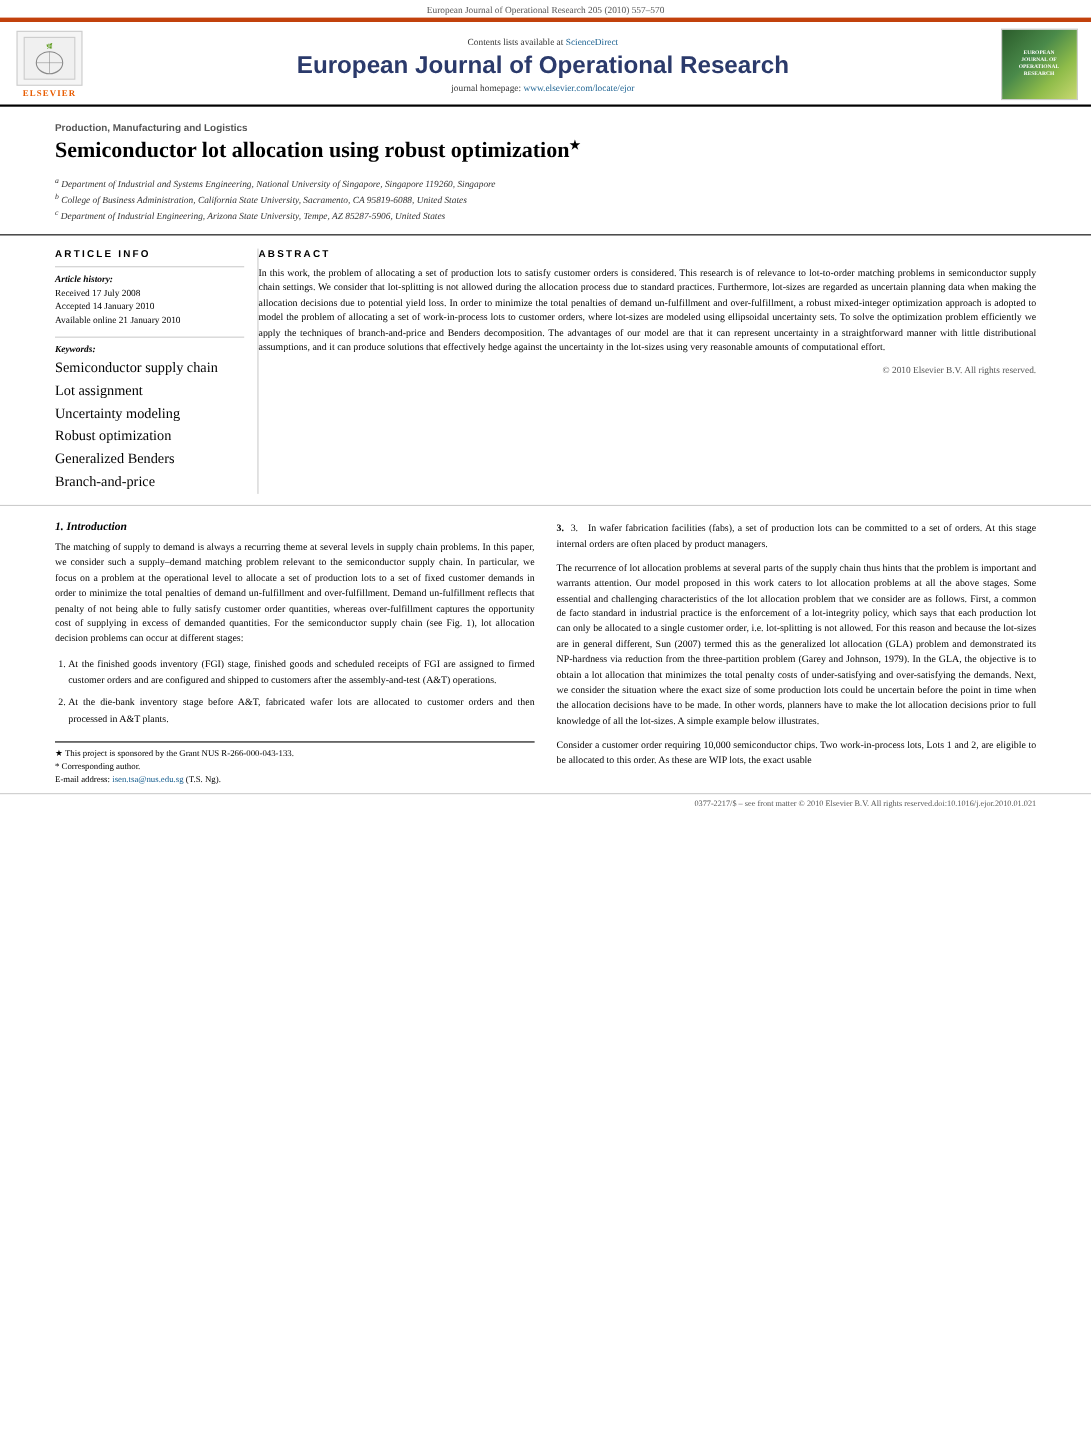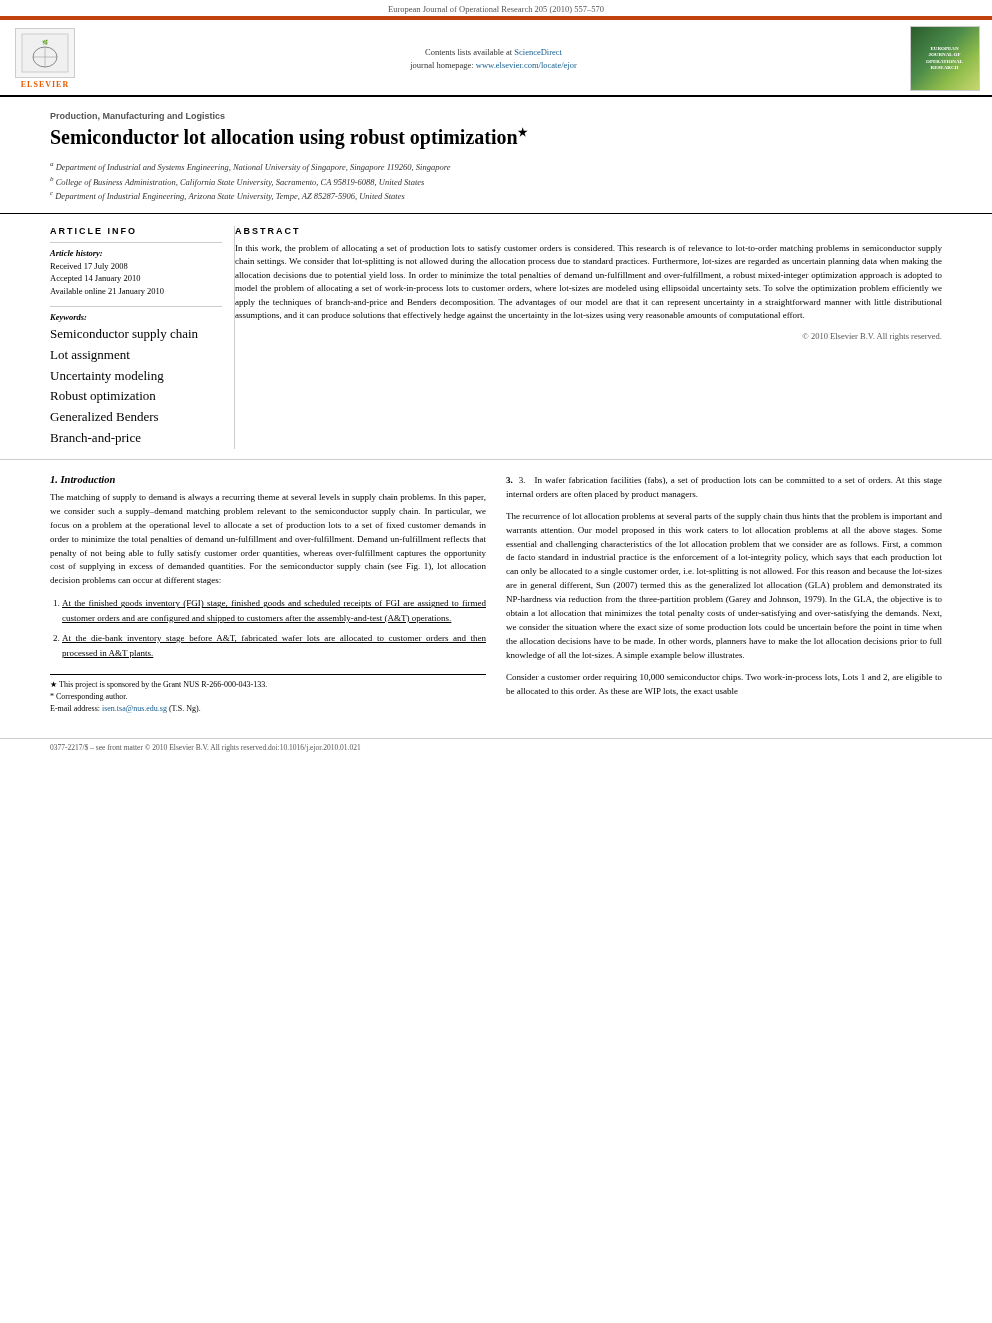--- a/index.html
+++ b/index.html
@@ -226,42 +226,41 @@
     }
     .numbered-list {
       margin: 6px 0 6px 12px;
       font-size: 9px;
       color: #000;
       line-height: 1.6;
       text-align: justify;
     }
     .numbered-list li {
       margin-bottom: 6px;
-      text-decoration: underline;
     }
     .footnote-area {
       border-top: 1px solid #000;
       margin-top: 14px;
       padding-top: 4px;
       font-size: 8px;
       color: #000;
       line-height: 1.5;
     }
     .footnote-area a {
       color: #1a6090;
       text-decoration: none;
     }
     .bottom-bar {
-      margin-top: 23px;
+      margin-top: 6px;
       border-top: 1px solid #ccc;
       padding: 4px 50px;
       font-size: 7.5px;
       color: #555;
       display: flex;
-      justify-content: flex-start;
+      justify-content: flex-end;
     }
     hr.thin { border: none; border-top: 1px solid #ccc; margin: 5px 0; }
   </style>
 </head>
 <body>
 
 <div class="top-journal-ref">
   <span>European Journal of Operational Research 205 (2010) 557–570</span>
 </div>
 
@@ -278,20 +277,21 @@
       </svg>
     </div>
     <div class="elsevier-text">ELSEVIER</div>
   </div>
 
   <div class="journal-center">
     <div class="sciencedirect-line">
       <span>Contents lists available at</span>
       <a href="#">ScienceDirect</a>
     </div>
+    <div class="journal-title-main">European Journal of Operational Research</div>
     <div class="journal-homepage">
       <span>journal homepage:</span>
       <a href="#">www.elsevier.com/locate/ejor</a>
     </div>
   </div>
 
   <div class="journal-right-logo">
     <div class="ejor-logo-box">
       <span style="font-size:5px; line-height:1.3; padding:3px; text-align:center;">EUROPEAN<br>JOURNAL OF<br>OPERATIONAL<br>RESEARCH</span>
     </div>

